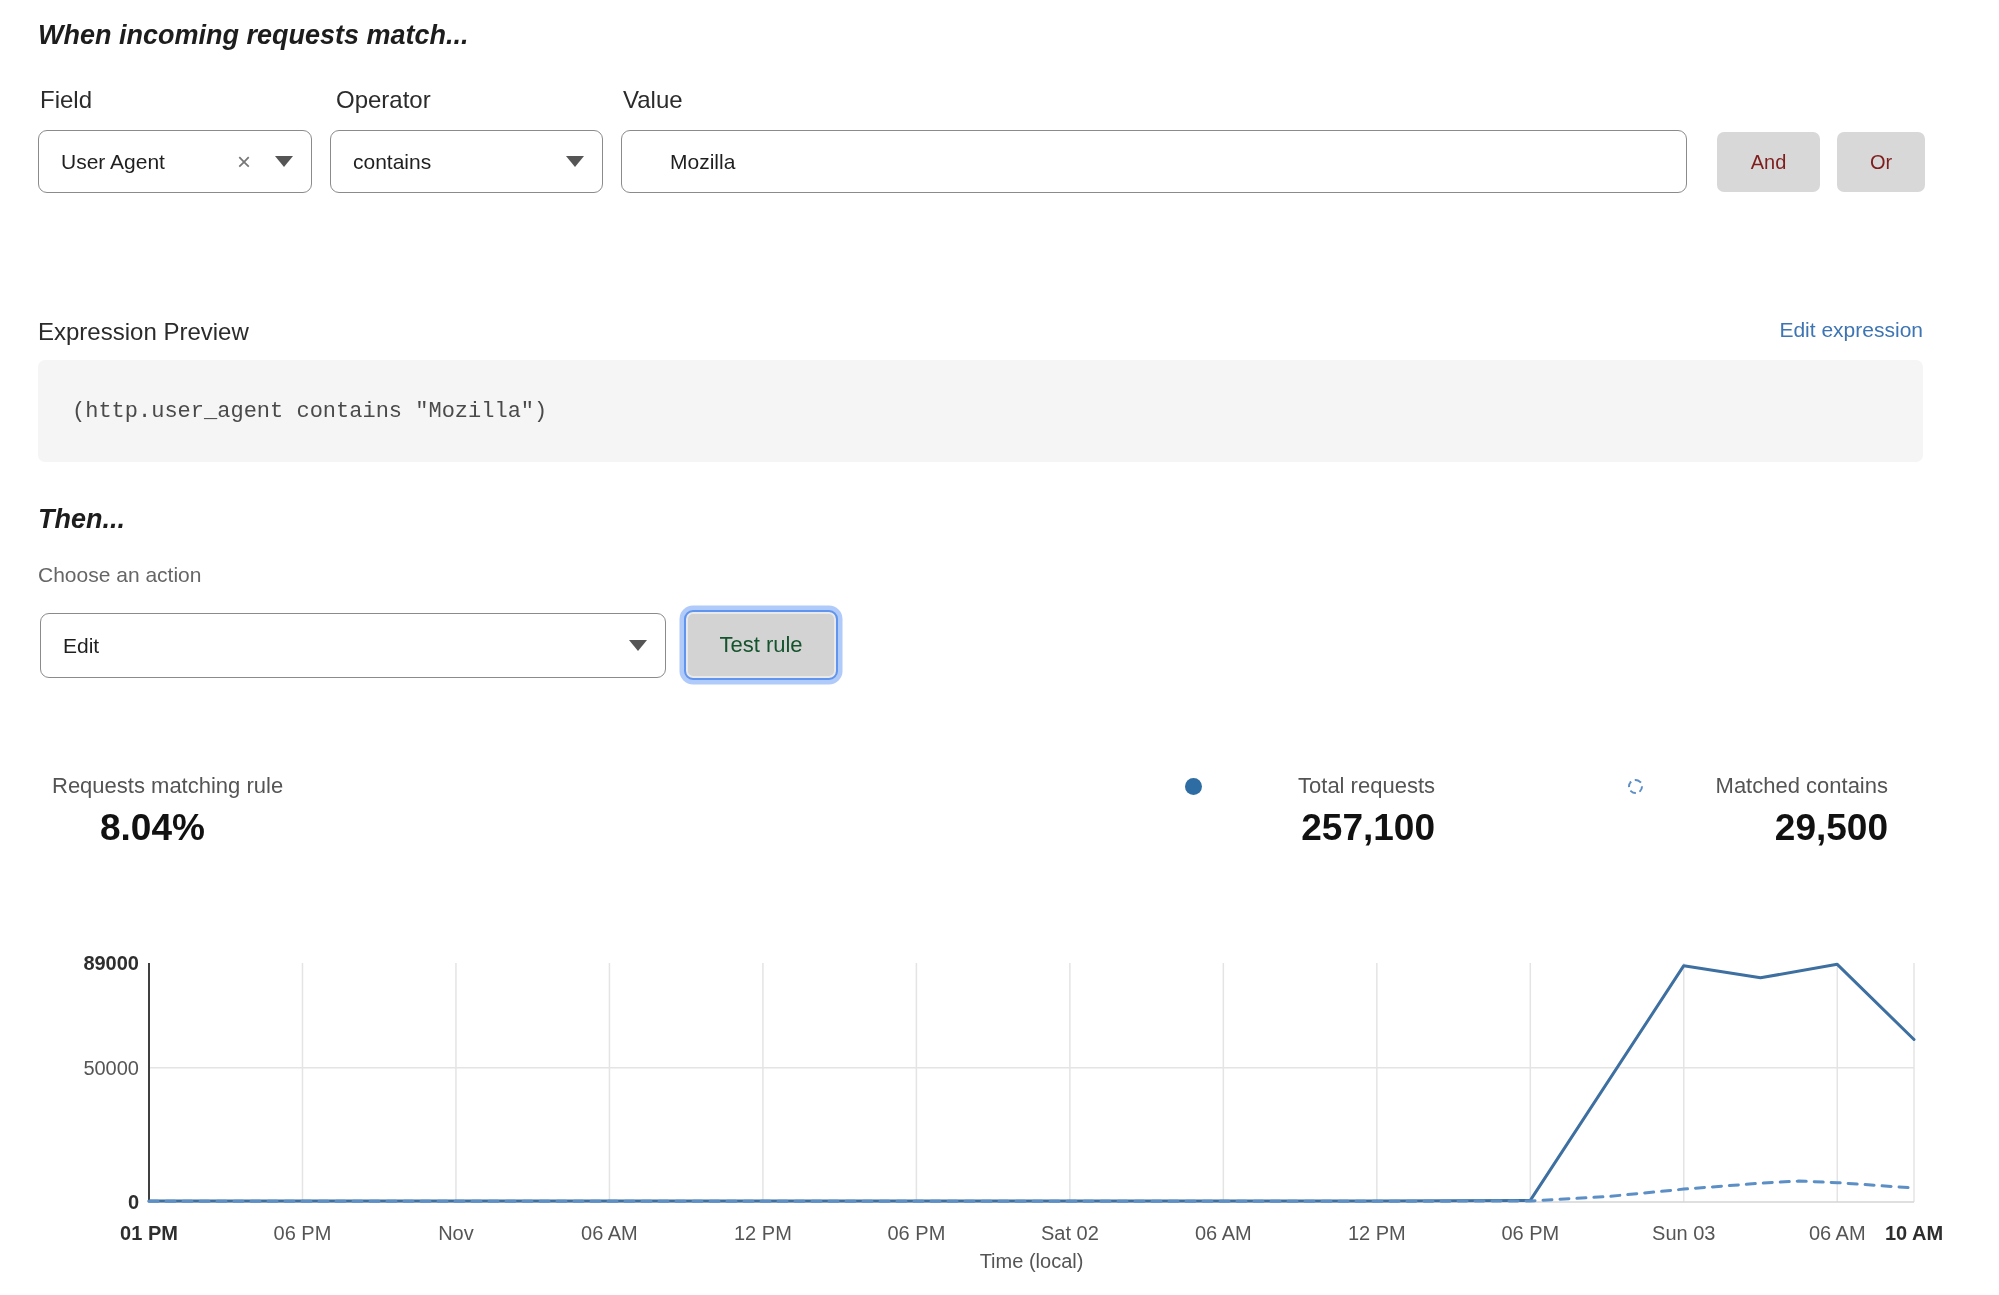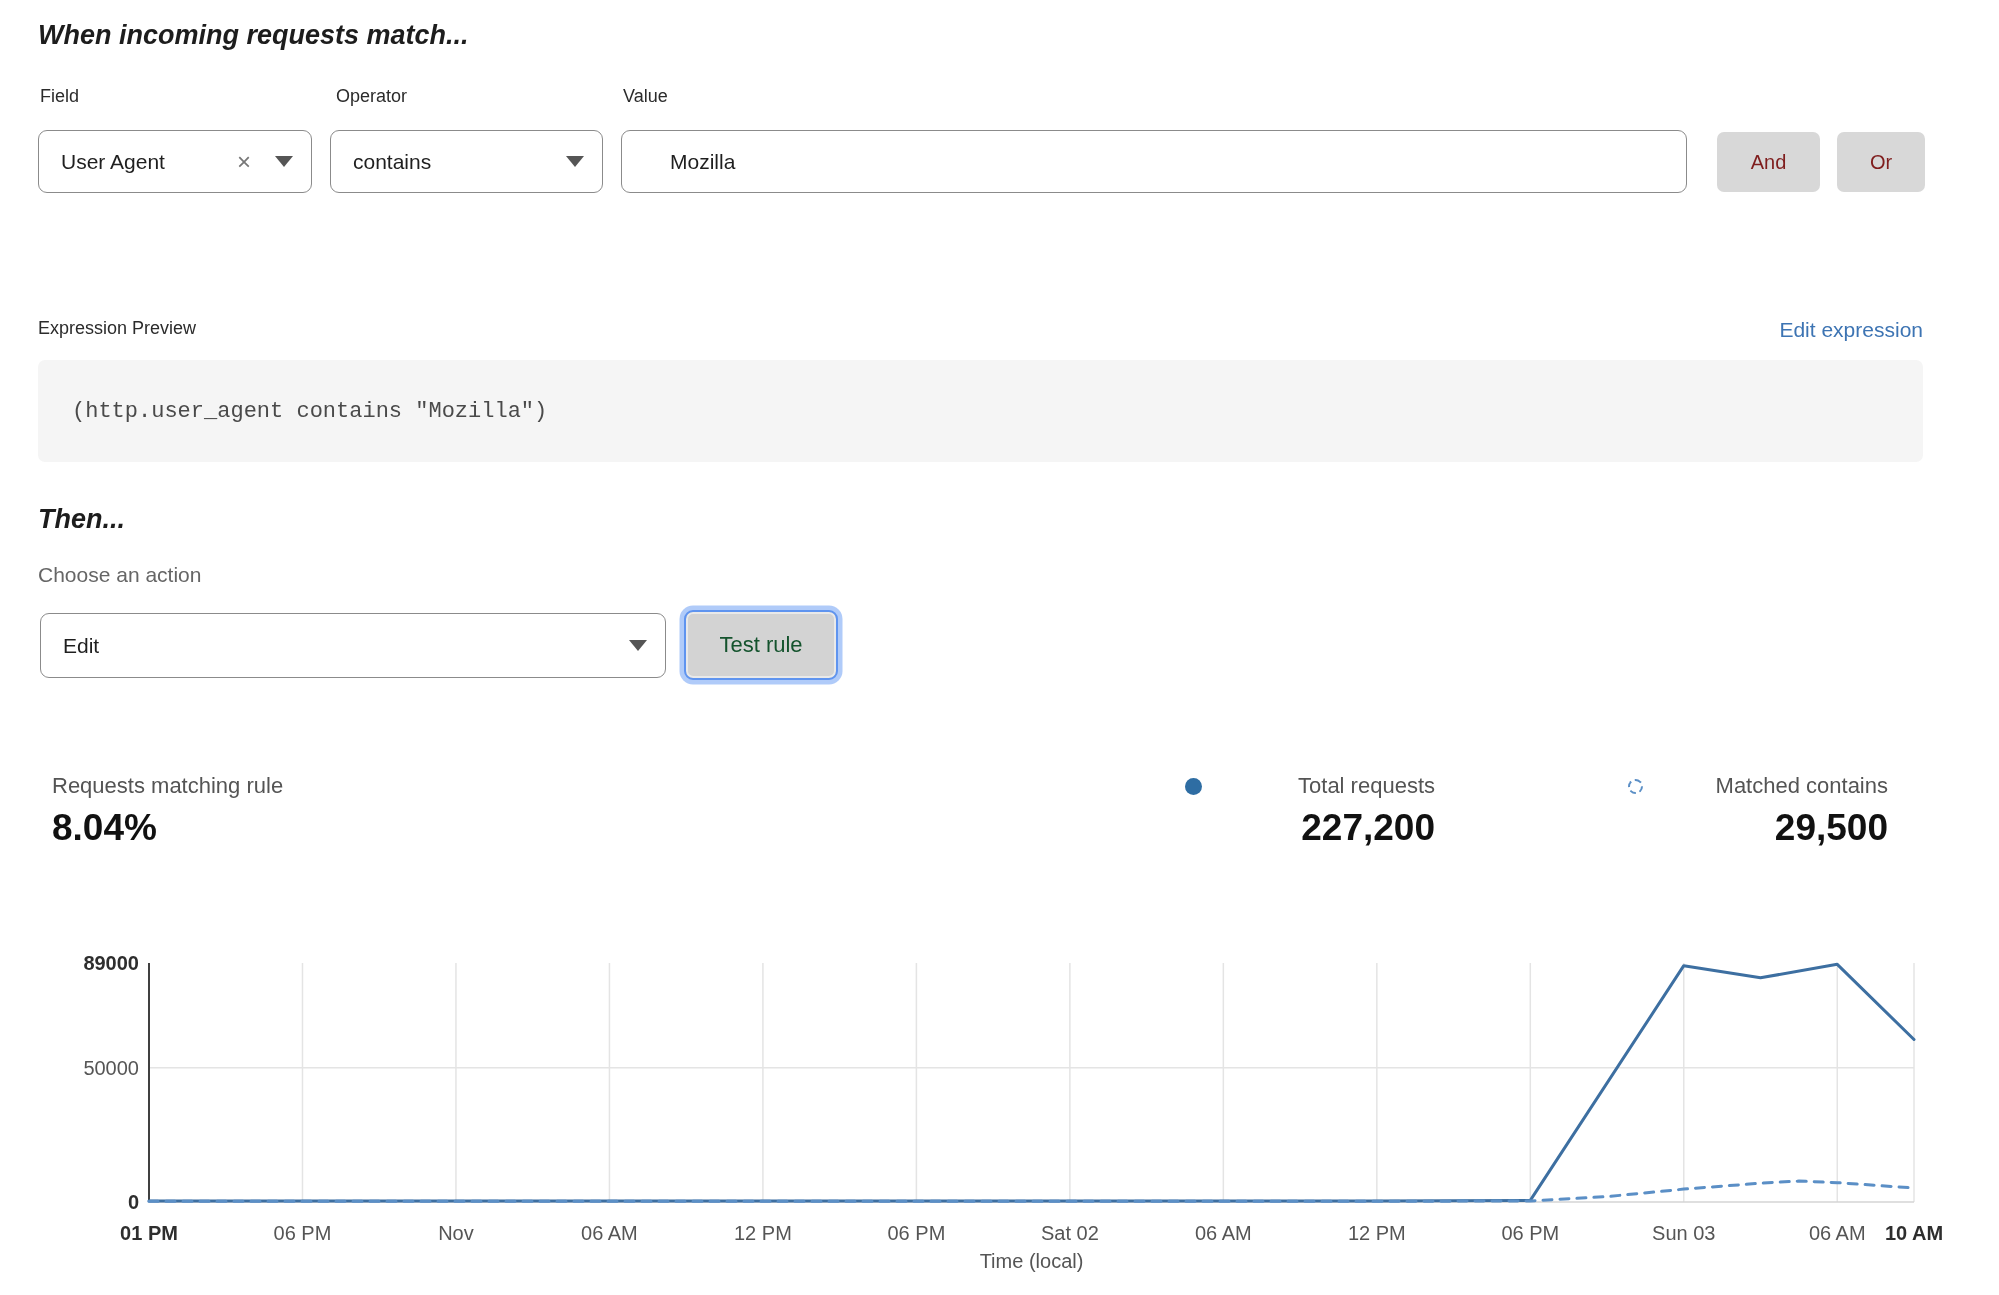--- a/index.html
+++ b/index.html
@@ -3,21 +3,21 @@
 <meta charset="utf-8">
 <style>
   html,body{margin:0;padding:0;background:#fff;}
   .page{
     position:relative;width:1999px;height:1295px;background:#ffffff;
     font-family:"Liberation Sans", sans-serif;color:#1d1d1d;overflow:hidden;
   }
   .abs{position:absolute;}
   
   .h1{font-size:27px;font-weight:bold;color:#1d1d1d;font-style:italic;}
-  .field-label{font-size:18px;color:#2b2b2b;}
+  .field-label{font-size:24px;color:#2b2b2b;}
   .muted-label{font-size:21px;color:#666;}
   
   .select,.text-input{
     box-sizing:border-box;height:63px;background:#fff;
     border:1.5px solid #8b8b8b;border-radius:9px;
     display:flex;align-items:center;font-size:21px;color:#1f1f1f;
   }
   .select{cursor:pointer;padding:0 18px 0 22px;}
   .select .grow{flex:1;}
   .text-input{padding:0 22px;font-family:"Liberation Sans",sans-serif;width:100%;outline:none;}
@@ -95,29 +95,29 @@
 
   <div class="abs select" style="left:40px;top:613px;width:626px;height:65px;">
     <span>Edit</span>
     <span class="grow"></span>
     <span class="caret"></span>
   </div>
   <button class="abs test-btn" style="left:684px;top:610px;">Test rule</button>
 
   <div class="abs" style="left:52px;top:773px;">
     <div class="stat-label">Requests matching rule</div>
-    <div class="stat-value" style="margin-top:8px;">8.04%</div>
+    <div class="stat-value" style="margin-top:8px;margin-left:48px;">8.04%</div>
   </div>
 
   <div class="abs stat-col" style="left:1185px;top:773px;width:250px;">
     <div class="legend">
       <span class="dot"></span>
       <span class="stat-label">Total requests</span>
     </div>
-    <div class="stat-value">227,200</div>
+    <div class="stat-value">257,100</div>
   </div>
 
   <div class="abs stat-col" style="left:1628px;top:773px;width:260px;">
     <div class="legend">
       <span class="dashed-circle"></span>
       <span class="stat-label">Matched contains</span>
     </div>
     <div class="stat-value">29,500</div>
   </div>
 

